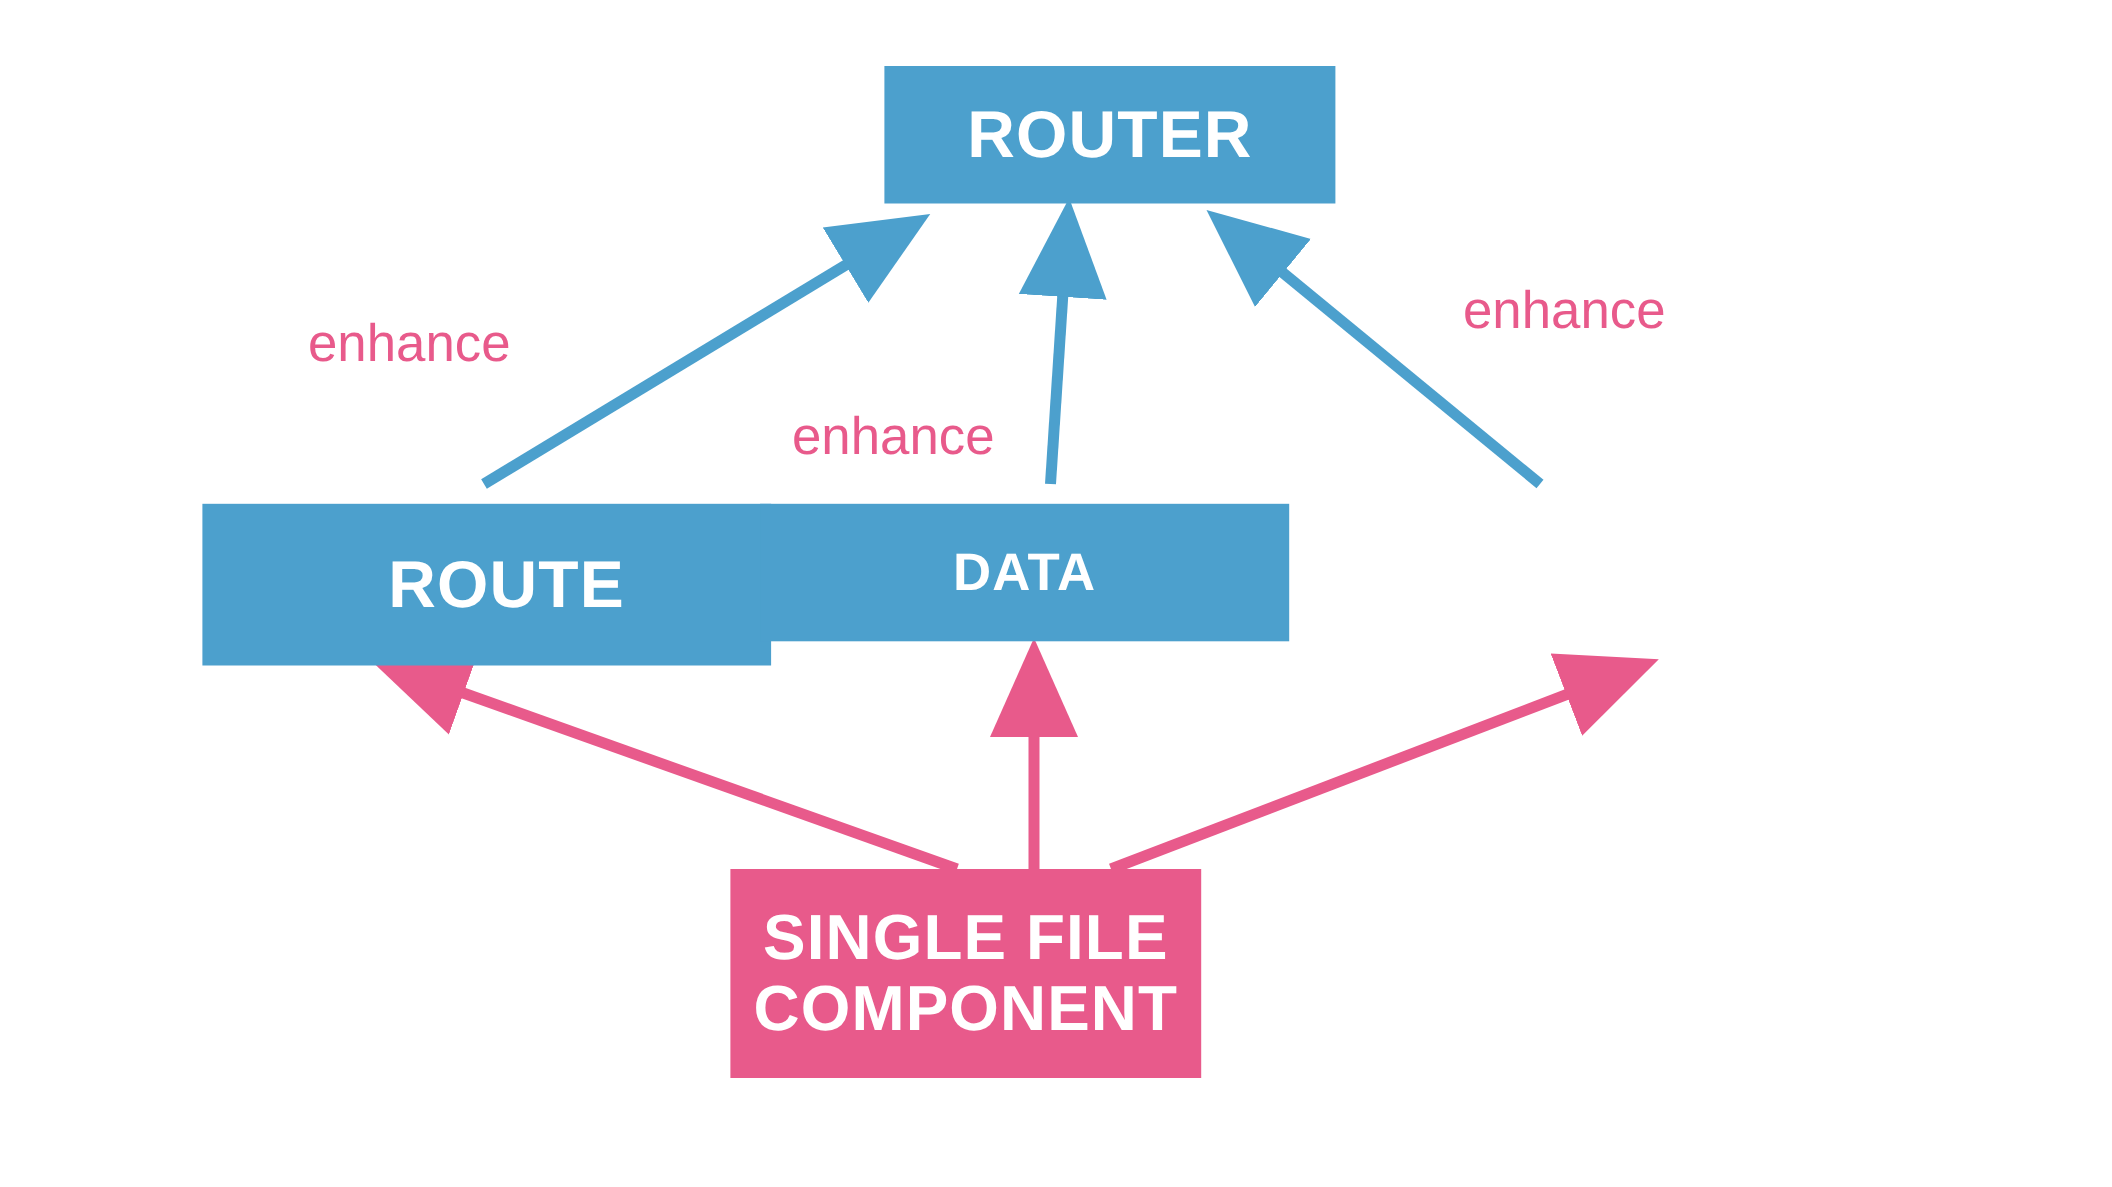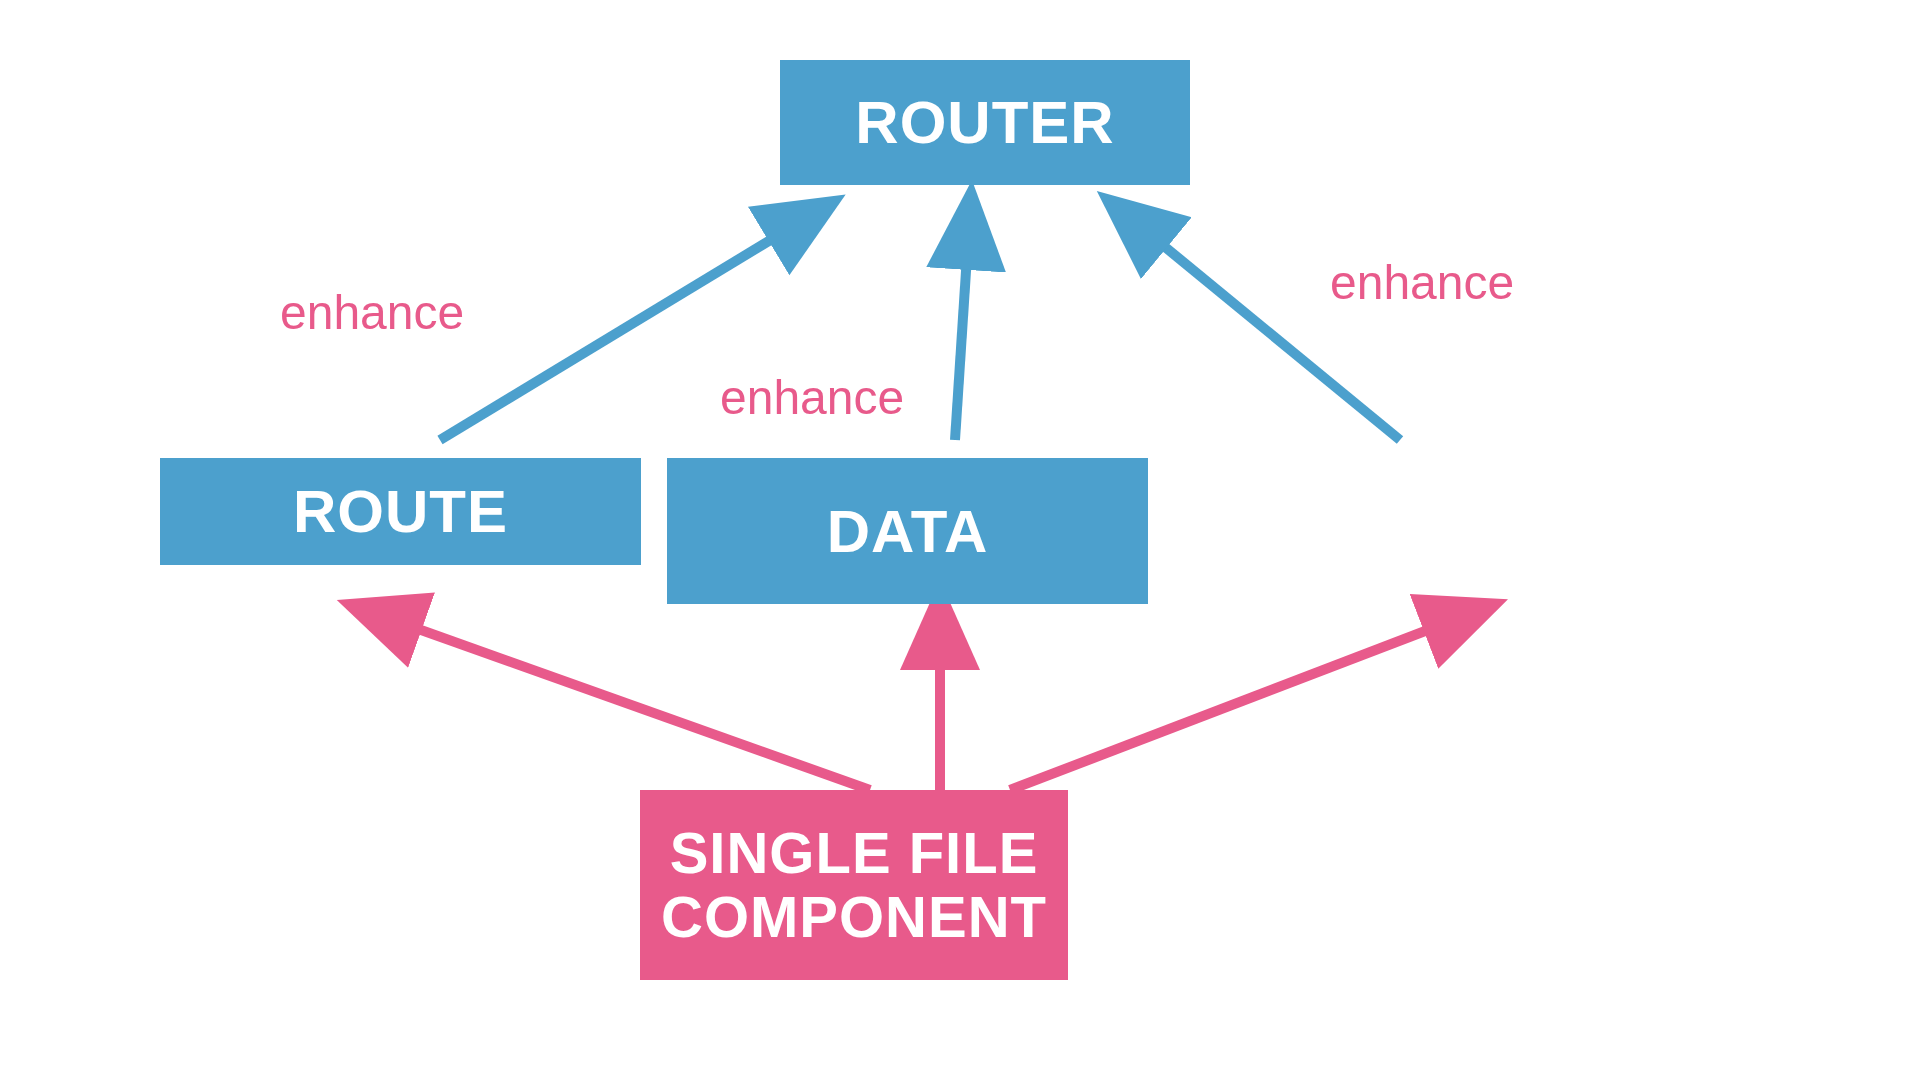--- a/index.html
+++ b/index.html
@@ -19,20 +19,21 @@
   .box {
     position: absolute;
     display: flex;
     align-items: center;
     justify-content: center;
     color: #ffffff;
     font-weight: 700;
     letter-spacing: 1px;
     text-align: center;
     font-stretch: condensed;
+    margin-left: 24px;
   }
   .box-blue { background: #4ca0cd; }
   .box-pink { background: #e85a8b; }
   .label {
     position: absolute;
     color: #e85a8b;
     font-weight: 400;
     font-size: 48px;
     font-family: "Helvetica Neue", Arial, sans-serif;
   }
@@ -63,24 +64,24 @@
     <line stroke="#4ca0cd" stroke-width="10" marker-end="url(#head-blue)" x1="1400" y1="440" x2="1120" y2="210"></line>
 
     <line stroke="#e85a8b" stroke-width="10" marker-end="url(#head-pink)" x1="870" y1="790" x2="365" y2="610"></line>
     <line stroke="#e85a8b" stroke-width="10" marker-end="url(#head-pink)" x1="940" y1="790" x2="940" y2="610"></line>
     <line stroke="#e85a8b" stroke-width="10" marker-end="url(#head-pink)" x1="1010" y1="790" x2="1480" y2="610"></line>
   </svg>
 
   <div class="box box-blue" style="left: 780px; top: 60px; width: 410px; height: 125px; font-size: 60px;">
       <span>ROUTER</span>
     </div>
-  <div class="box box-blue" style="left: 160px; top: 458px; width: 481px; height: 107px; font-size: 60px;">
+  <div class="box box-blue" style="left: 160px; top: 458px; width: 481px; height: 147px; font-size: 60px; padding-left: 36px;">
       <span>ROUTE</span>
     </div>
-  <div class="box box-blue" style="left: 667px; top: 458px; width: 481px; height: 146px; font-size: 60px;">
+  <div class="box box-blue" style="left: 667px; top: 458px; width: 481px; height: 125px; font-size: 48px;">
       <span>DATA</span>
     </div>
   <div class="box box-pink" style="left: 640px; top: 790px; width: 428px; height: 190px; font-size: 58px;">
       <span style="white-space:pre-line;line-height:1.1;">SINGLE FILE
 COMPONENT</span>
     </div>
 
   <div class="label" style="left: 280px; top: 285px;">enhance</div>
   <div class="label" style="left: 720px; top: 370px;">enhance</div>
   <div class="label" style="left: 1330px; top: 255px;">enhance</div>

